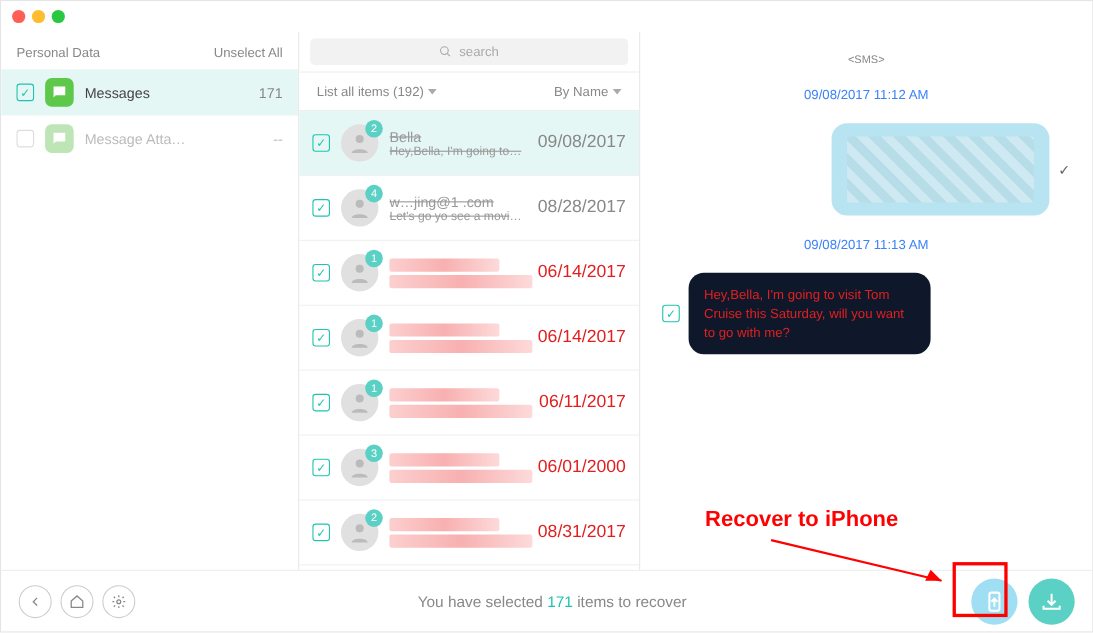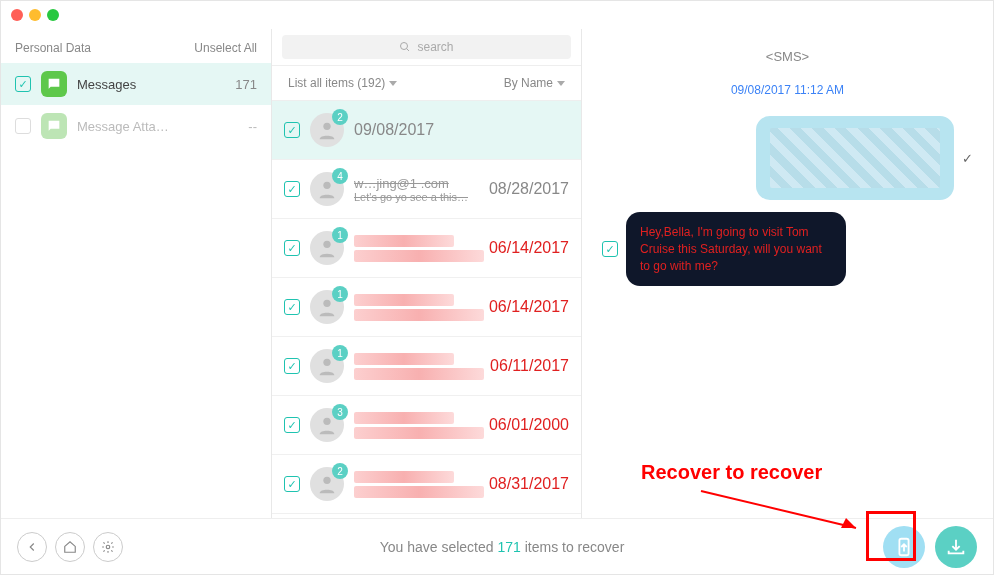--- a/index.html
+++ b/index.html
@@ -49,21 +49,21 @@
   .item-name.strike { text-decoration: line-through; color: #999; }
   .item-sub { font-size: 11px; color: #999; white-space: nowrap; overflow: hidden; text-overflow: ellipsis; }
   .item-sub.strike { text-decoration: line-through; }
   .blur-red { background: linear-gradient(90deg, #fccfcf, #f8b0b0, #fddada); height: 12px; width: 100px; border-radius: 2px; }
   .blur-red.wide { width: 130px; margin-top: 3px; }
   .item-date { font-size: 16px; color: #888; flex-shrink: 0; }
   .item-date.red { color: #e02020; }
   
   
   .preview { flex: 1; display: flex; flex-direction: column; padding: 14px 20px; position: relative; }
-  .preview-title { text-align: center; color: #888; font-size: 13px; margin: 6px 0; }
+  .preview-title { text-align: center; color: #888; font-size: 10px; margin: 6px 0; }
   .ts { text-align: center; color: #3b82f6; font-size: 12px; margin: 13px 0; }
   .bubble-row { display: flex; align-items: center; gap: 8px; margin: 6px 0; }
   .bubble-row.right { justify-content: flex-end; }
   .bubble { max-width: 220px; padding: 12px 14px; border-radius: 14px; font-size: 12px; line-height: 1.4; position: relative; }
   .bubble.sent { background: #b7e4f0; }
   .bubble.recv { background: #0f172a; color: #e02020; }
   .blur-block { width: 170px; height: 60px; background: repeating-linear-gradient(45deg, #cfe9f3, #cfe9f3 8px, #b7dde9 8px, #b7dde9 16px); border-radius: 2px; }
   
   
   .footer { height: 56px; border-top: 1px solid #eee; display: flex; align-items: center; padding: 0 16px; }
@@ -146,34 +146,38 @@
       <div class="list-body" id="list-body">
           <div class="item selected">
     <div class="check">✓</div>
     <div class="avatar">
       <svg viewBox="0 0 24 24">
                 <circle cx="12" cy="8" r="4"></circle>
                 <path d="M4 22c0-5 16-5 16 0"></path>
               </svg>
       <div class="badge">2</div>
     </div>
+    <div class="item-text">
+              <div class="item-name strike">Bella</div>
+                 <div class="item-sub strike">Hey,Bella, I'm going to…</div>
+            </div>
     <div class="item-date ">09/08/2017</div>
   </div>
           <div class="item">
     <div class="check">✓</div>
     <div class="avatar">
       <svg viewBox="0 0 24 24">
                 <circle cx="12" cy="8" r="4"></circle>
                 <path d="M4 22c0-5 16-5 16 0"></path>
               </svg>
       <div class="badge">4</div>
     </div>
     <div class="item-text">
               <div class="item-name strike">w…jing@1   .com</div>
-                 <div class="item-sub strike">Let's go yo see a this…</div>
+                 <div class="item-sub strike">Let's go yo see a movie…</div>
             </div>
     <div class="item-date ">08/28/2017</div>
   </div>
           <div class="item">
     <div class="check">✓</div>
     <div class="avatar">
       <svg viewBox="0 0 24 24">
                 <circle cx="12" cy="8" r="4"></circle>
                 <path d="M4 22c0-5 16-5 16 0"></path>
               </svg>
@@ -254,20 +258,21 @@
 
     <div class="preview">
       <div class="preview-title">&lt;SMS&gt;</div>
       <div class="ts">09/08/2017 11:12 AM</div>
       <div class="bubble-row right">
         <div class="bubble sent">
           <div class="blur-block"></div>
         </div>
         <div class="check-after check">✓</div>
       </div>
+      <div class="ts">09/08/2017 11:13 AM</div>
       <div class="bubble-row">
         <div class="check" style="width:16px;height:16px;border:1.5px solid #1fc3b0;border-radius:3px;display:flex;align-items:center;justify-content:center;color:#1fc3b0;font-size:11px;">✓</div>
         <div class="bubble recv">Hey,Bella, I'm going to visit Tom Cruise this Saturday, will you want to go with me?</div>
       </div>
     </div>
   </div>
 
   <div class="footer">
     <div class="icon-btn">
       <svg width="14" height="14" viewBox="0 0 24 24" fill="none" stroke="#888" stroke-width="2">
@@ -297,19 +302,19 @@
     </div>
     <div class="big-btn export">
       <svg viewBox="0 0 24 24">
           <path d="M4 16v3h16v-3"></path>
           <polyline points="8 11 12 15 16 11"></polyline>
           <line x1="12" y1="4" x2="12" y2="15"></line>
         </svg>
     </div>
   </div>
 
-  <div class="annotation ann-text" style="left:640px; top:460px;">Recover to recover</div>
+  <div class="annotation ann-text" style="left:640px; top:460px;">Recover to iPhone</div>
   <svg class="annotation ann-arrow" style="left:690px; top:485px;" width="190" height="50">
     <line x1="10" y1="5" x2="165" y2="42"></line>
     <polygon points="165,42 155,32 150,42"></polygon>
   </svg>
   <div class="annotation ann-box" style="left:865px; top:510px; width:50px; height:50px;"></div>
 </div>
 
 </body></html>

